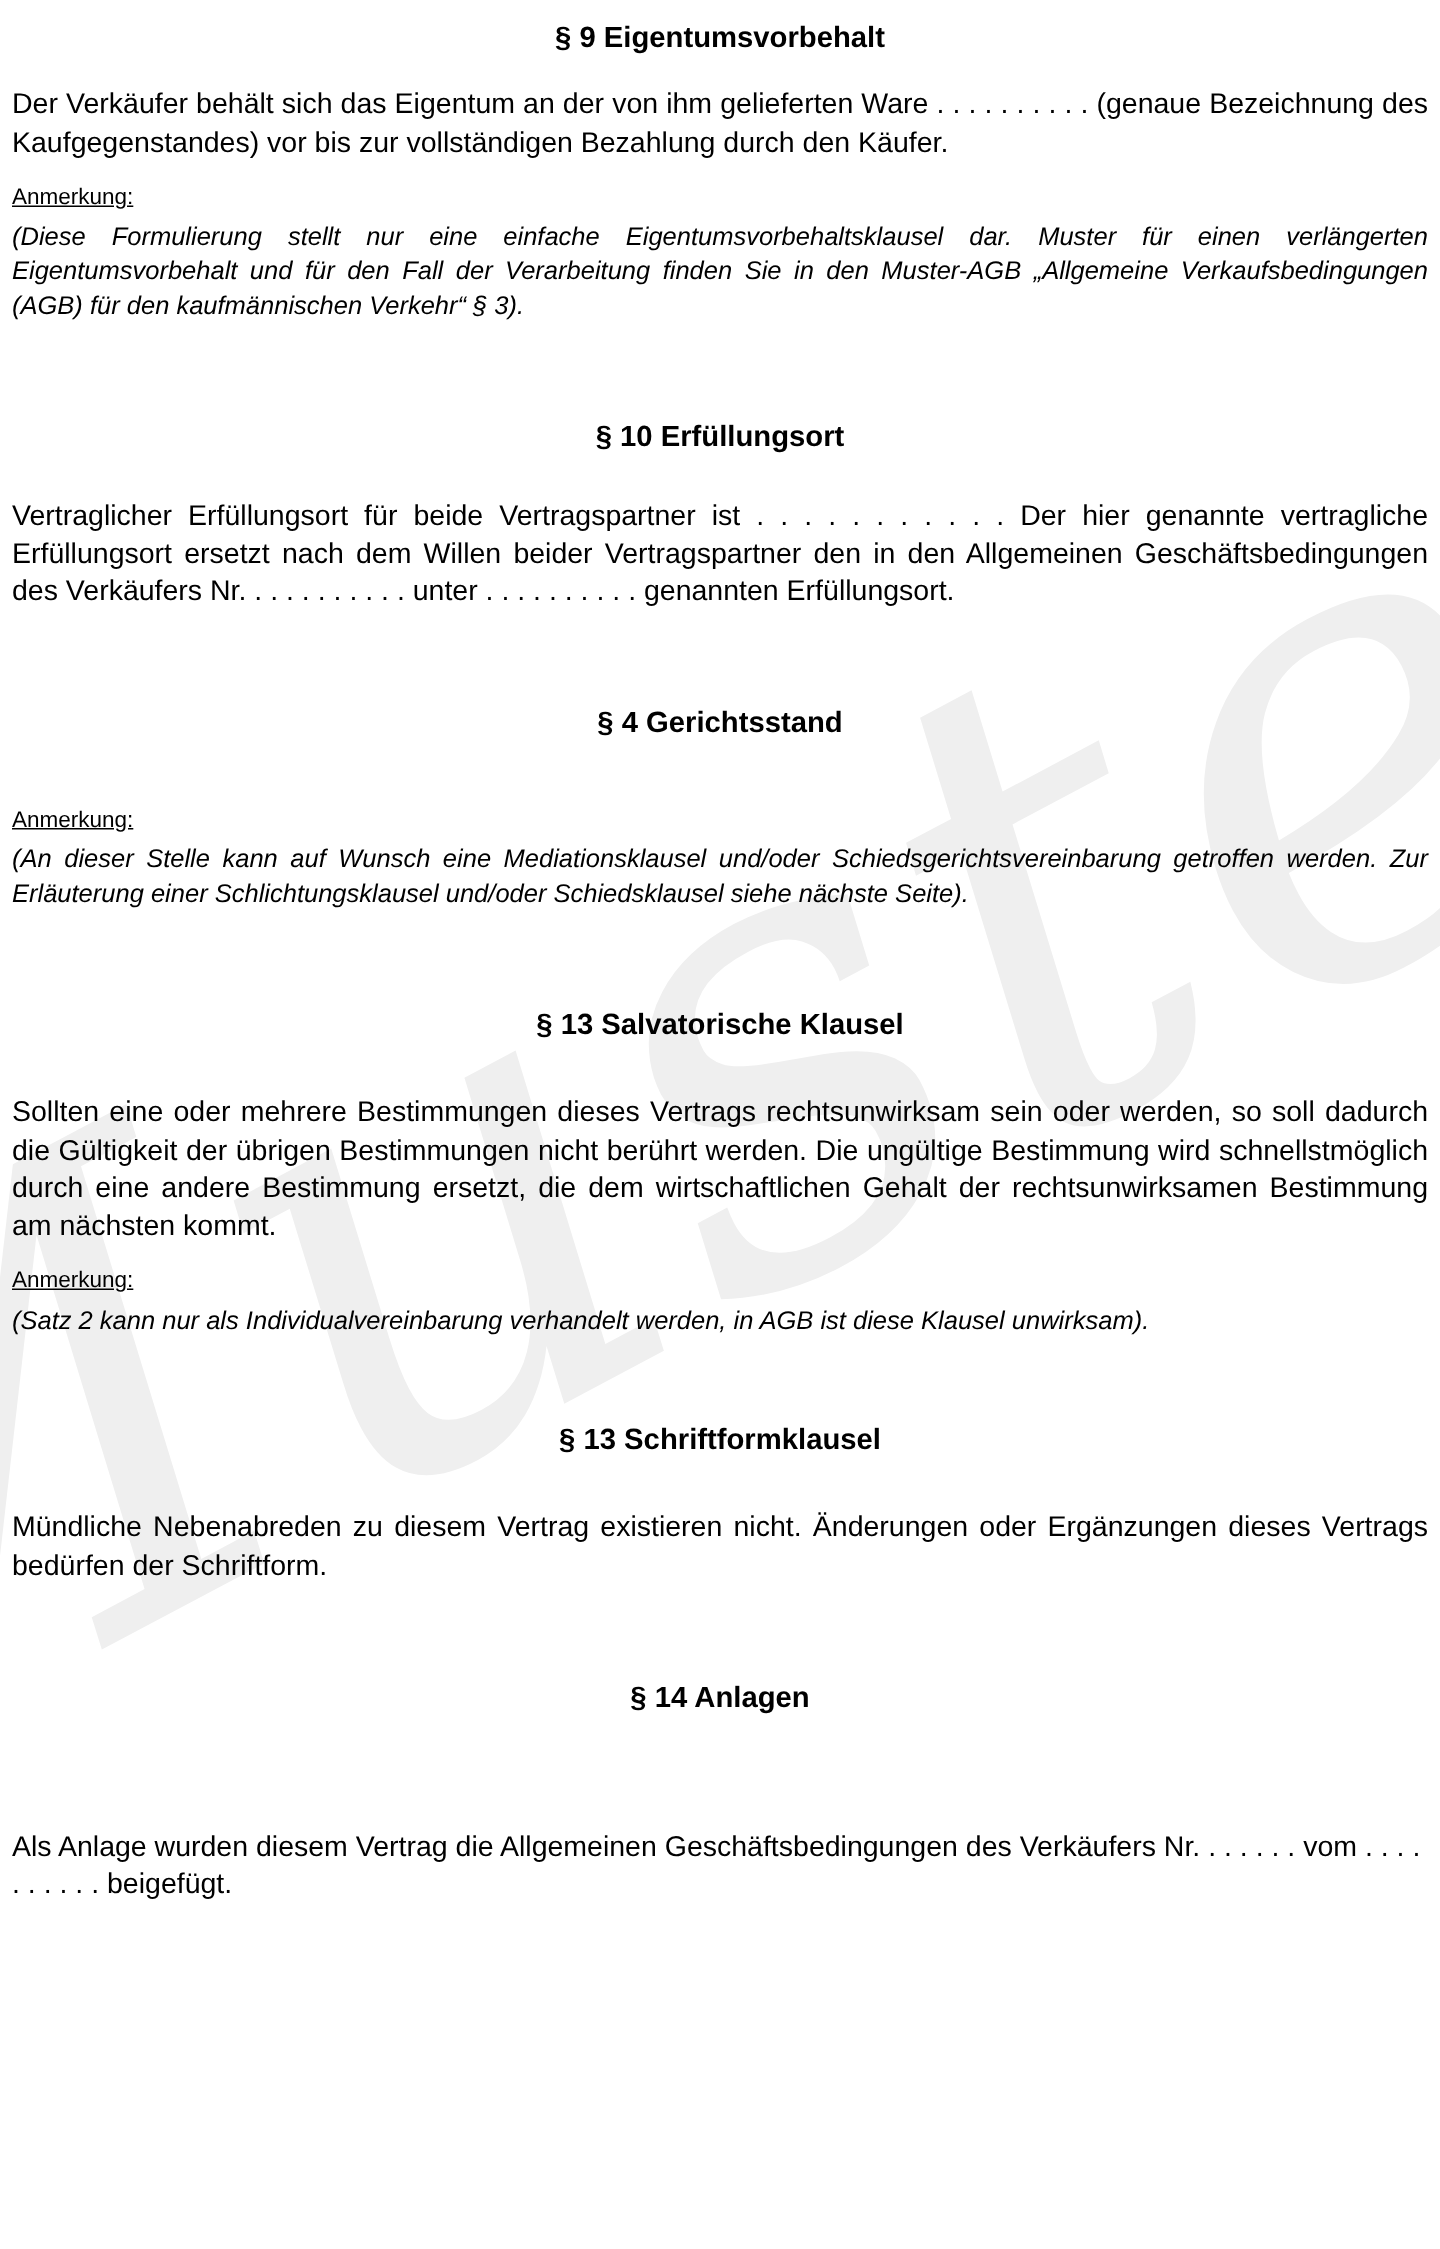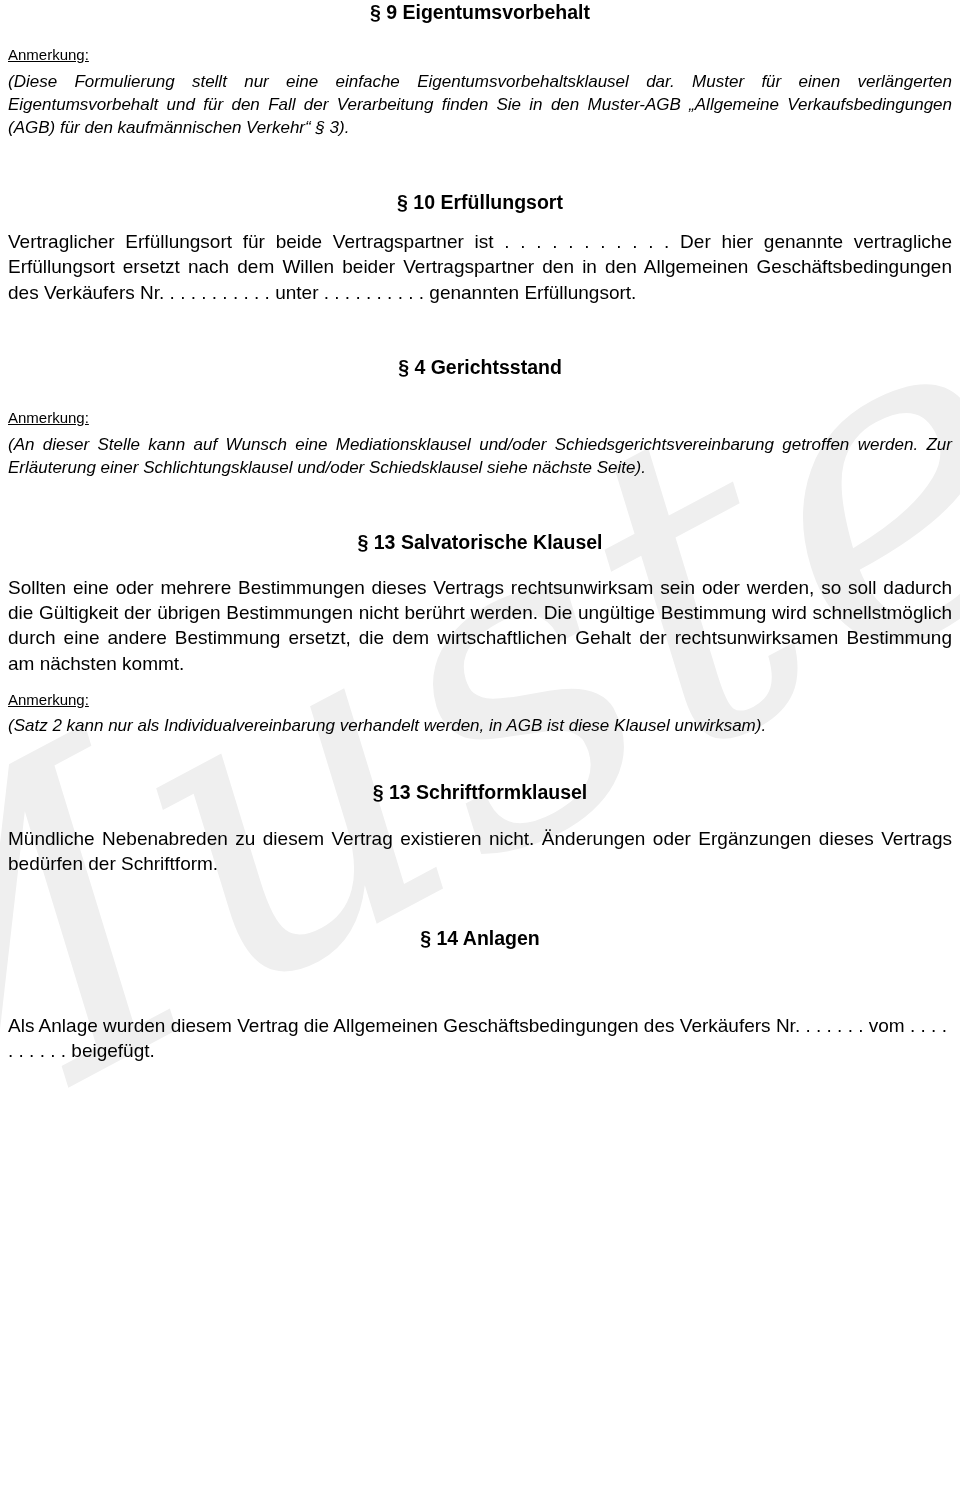--- a/index.html
+++ b/index.html
@@ -44,21 +44,21 @@
     user-select: none;
   }
   .content {
     position: relative;
     z-index: 1;
   }
   h2.clause-title {
     text-align: center;
     font-size: 19.5px;
     font-weight: bold;
-    margin: 0;
+    margin: 13px;
     padding: 0;
     line-height: 1.3;
   }
   p.body-text {
     font-size: 19px;
     line-height: 1.33;
     margin: 0;
     text-align: justify;
     text-justify: inter-word;
   }
@@ -102,20 +102,21 @@
 <body>
 
 <div class="page">
 
   <div class="watermark">Muster</div>
 
   <div class="content">
 
     <h2 class="clause-title first-title">§ 9 Eigentumsvorbehalt</h2>
     <div class="sp-6"></div>
+    <p class="body-text">Der Verkäufer behält sich das Eigentum an der von ihm gelieferten Ware . . . . . . . . . . (genaue Bezeichnung des Kaufgegenstandes) vor bis zur vollständigen Bezahlung durch den Käufer.</p>
     <div class="sp-14"></div>
     <div class="note-label">Anmerkung:</div>
     <div class="sp-6"></div>
     <p class="note-text">(Diese Formulierung stellt nur eine einfache Eigentumsvorbehaltsklausel dar. Muster für einen verlängerten Eigentumsvorbehalt und für den Fall der Verarbeitung finden Sie in den Muster-AGB „Allgemeine Verkaufsbedingungen (AGB) für den kaufmännischen Verkehr“ § 3).</p>
 
     <div class="sp-50"></div>
 
     <h2 class="clause-title">§ 10 Erfüllungsort</h2>
     <div class="sp-14"></div>
     <p class="body-text">Vertraglicher Erfüllungsort für beide Vertragspartner ist . . . . . . . . . . . Der hier genannte vertragliche Erfüllungsort ersetzt nach dem Willen beider Vertragspartner den in den Allgemeinen Geschäftsbedingungen des Verkäufers Nr. . . . . . . . . . . unter . . . . . . . . . . genannten Erfüllungsort.</p>

